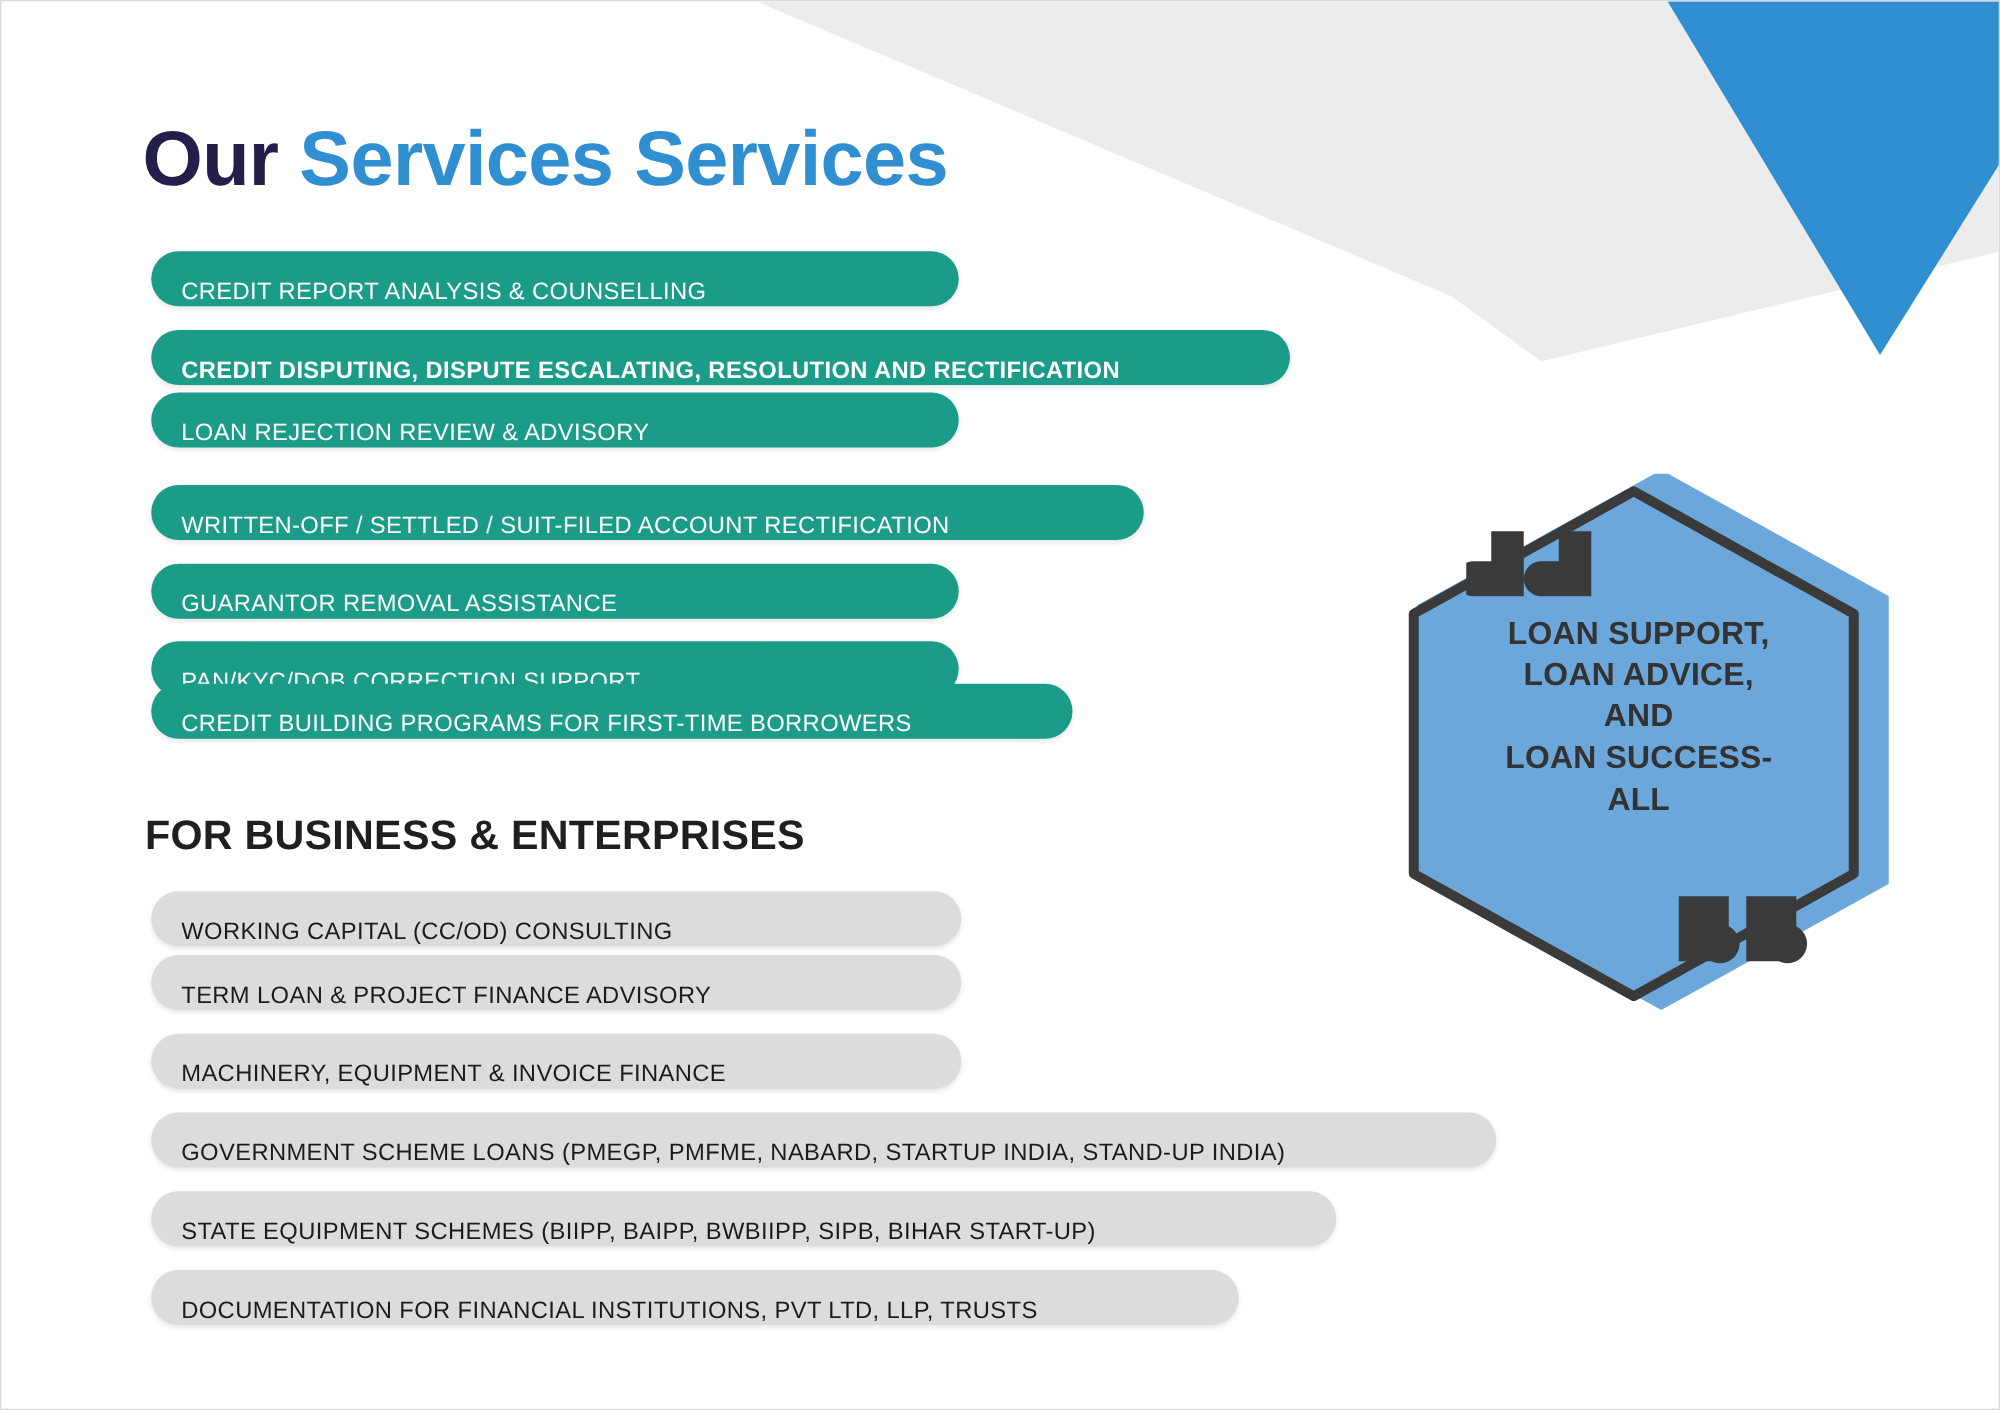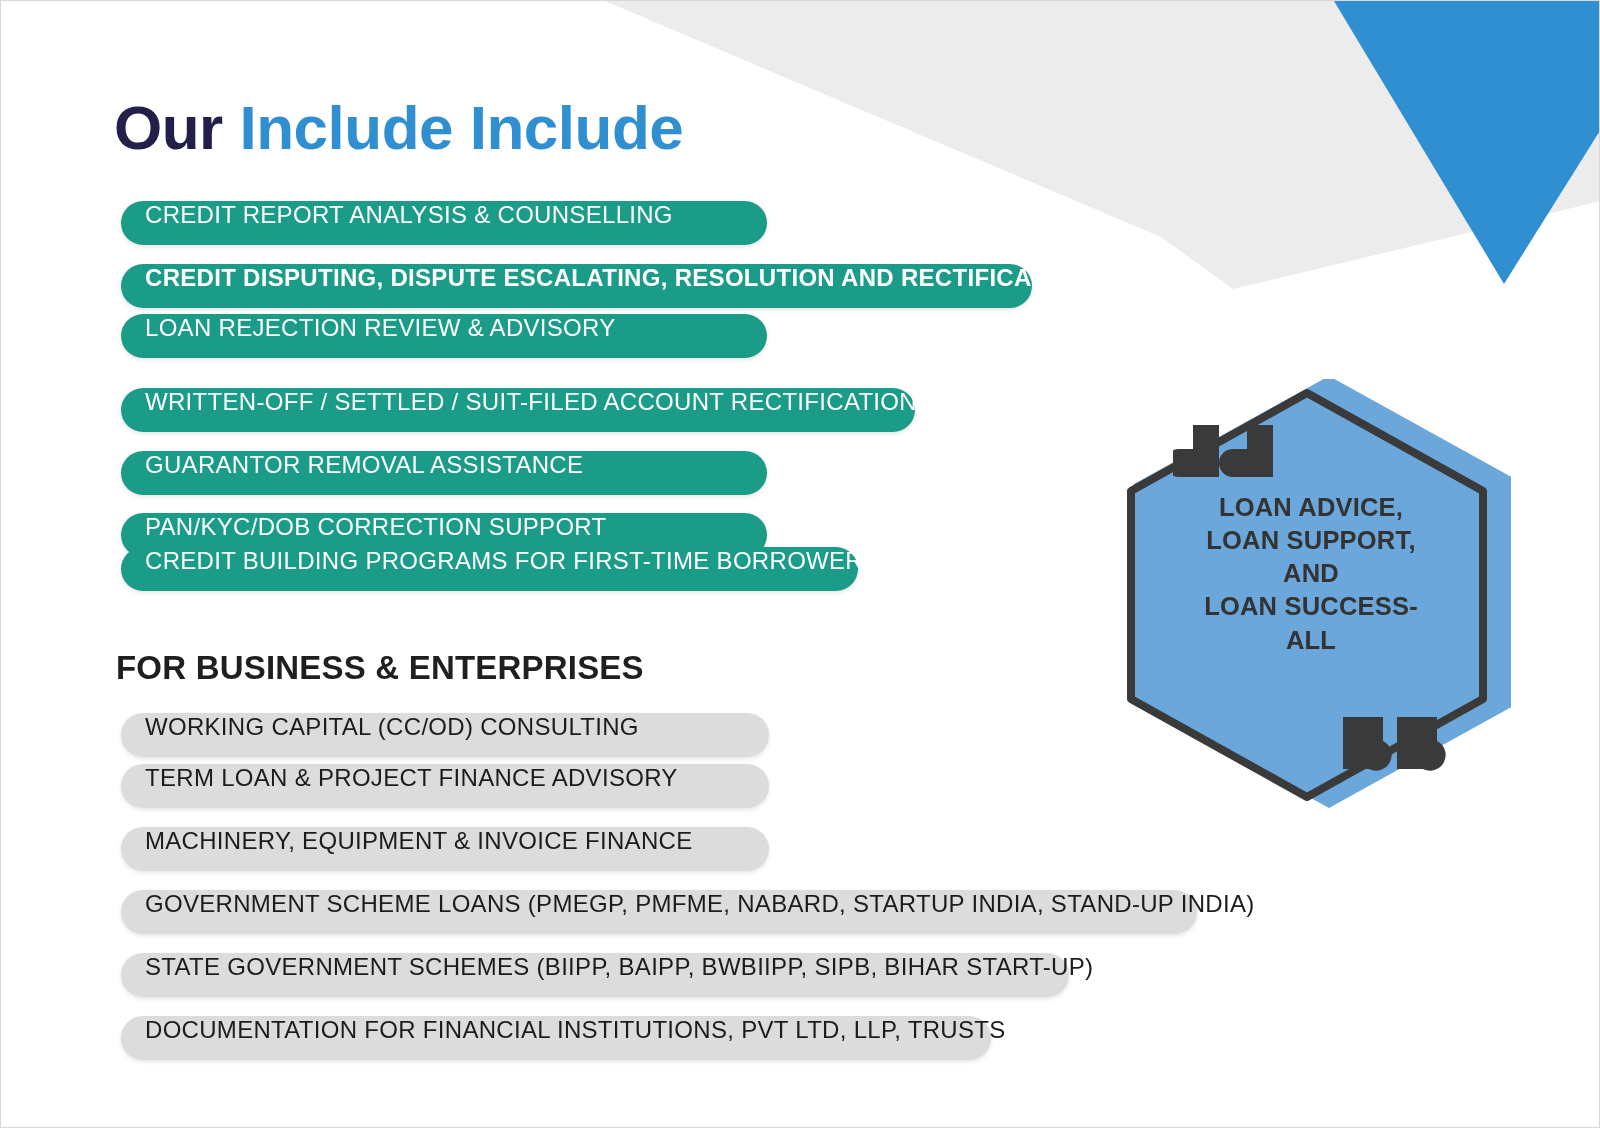--- a/index.html
+++ b/index.html
@@ -60,25 +60,25 @@
     color: #1f1f1f;
   }
 
   
   .pill {
     position: absolute;
     left: 120px;
     height: 44px;
     border-radius: 22px;
     display: flex;
-    align-items: flex-start;
+    align-items: flex-end;
     box-sizing: border-box;
     padding-left: 24px;
     padding-right: 22px;
-    font-size: 24px;
+    font-size: 19px;
     letter-spacing: 0.3px;
     white-space: nowrap;
     box-shadow: 0 2px 4px rgba(0,0,0,0.10);
   }
   .pill-teal {
     background: #1b9c88;
     color: #ffffff;
   }
   .pill-gray {
     background: #dcdcdc;
@@ -117,21 +117,21 @@
 
 <div id="slide">
 
   <svg class="deco-layer" viewBox="0 0 1600 1128" width="1600" height="1128" xmlns="http://www.w3.org/2000/svg">
     <polygon points="604,0 1600,0 1600,200 1232,288 1160,236" fill="#ececec"></polygon>
     <polygon points="1333,0 1600,0 1600,128 1503,283" fill="#2f8fd0"></polygon>
   </svg>
 
   <h1 class="page-title">
     <span class="title-dark">Our</span>
-    <span class="title-blue">Include Include</span>
+    <span class="title-blue">Services Services</span>
   </h1>
 
   <div class="section-heading" id="heading-business">FOR BUSINESS &amp; ENTERPRISES</div>
 
   <div id="pill-container">
       <div class="pill pill-teal" style="top: 200px; width: 646px;">
         <span>CREDIT REPORT ANALYSIS &amp; COUNSELLING</span>
       </div>
       <div class="pill pill-teal" style="top: 263px; width: 911px; font-weight: bold;">
         <span>CREDIT DISPUTING, DISPUTE ESCALATING, RESOLUTION AND RECTIFICATION</span>
@@ -157,21 +157,21 @@
       <div class="pill pill-gray" style="top: 763px; width: 648px;">
         <span>TERM LOAN &amp; PROJECT FINANCE ADVISORY</span>
       </div>
       <div class="pill pill-gray" style="top: 826px; width: 648px;">
         <span>MACHINERY, EQUIPMENT &amp; INVOICE FINANCE</span>
       </div>
       <div class="pill pill-gray" style="top: 889px; width: 1076px;">
         <span>GOVERNMENT SCHEME LOANS (PMEGP, PMFME, NABARD, STARTUP INDIA, STAND-UP INDIA)</span>
       </div>
       <div class="pill pill-gray" style="top: 952px; width: 948px;">
-        <span>STATE GOVERNMENT SCHEMES (BIIPP, BAIPP, BWBIIPP, SIPB, BIHAR START-UP)</span>
+        <span>STATE EQUIPMENT SCHEMES (BIIPP, BAIPP, BWBIIPP, SIPB, BIHAR START-UP)</span>
       </div>
       <div class="pill pill-gray" style="top: 1015px; width: 870px;">
         <span>DOCUMENTATION FOR FINANCIAL INSTITUTIONS, PVT LTD, LLP, TRUSTS</span>
       </div>
     </div>
 
   <div id="quote-badge">
     <svg width="400" height="432" viewBox="0 0 400 432" xmlns="http://www.w3.org/2000/svg">
 
       <polygon points="200,5 395,113 395,329 200,437 5,329 5,113" fill="#6ba7da" transform="translate(18,-8)"></polygon>
@@ -180,21 +180,21 @@
     </svg>
 
     <svg width="110" height="80" style="left:62px; top:32px;" viewBox="0 0 110 80" xmlns="http://www.w3.org/2000/svg">
       <path fill="#3a3a3a" d="M6,14 h40 v52 h-40 a14,14 0 0 1 0,-28 h14 v-24 z M60,14 h40 v52 h-40 a14,14 0 0 1 0,-28 h14 v-24 z"></path>
     </svg>
 
     <svg width="110" height="80" style="left:226px; top:324px;" viewBox="0 0 110 80" xmlns="http://www.w3.org/2000/svg">
       <path fill="#3a3a3a" d="M46,66 h-40 v-52 h40 v24 a14,14 0 0 1 -14,28 h14 v0 z M100,66 h-40 v-52 h40 v24 a14,14 0 0 1 -14,28 h14 v0 z"></path>
     </svg>
     <div class="badge-text" id="badge-text">
+        <div>LOAN SUPPORT,</div>
         <div>LOAN ADVICE,</div>
-        <div>LOAN SUPPORT,</div>
         <div>AND</div>
         <div>LOAN SUCCESS-</div>
         <div>ALL</div>
       </div>
   </div>
 
 </div>
 
 </body></html>

